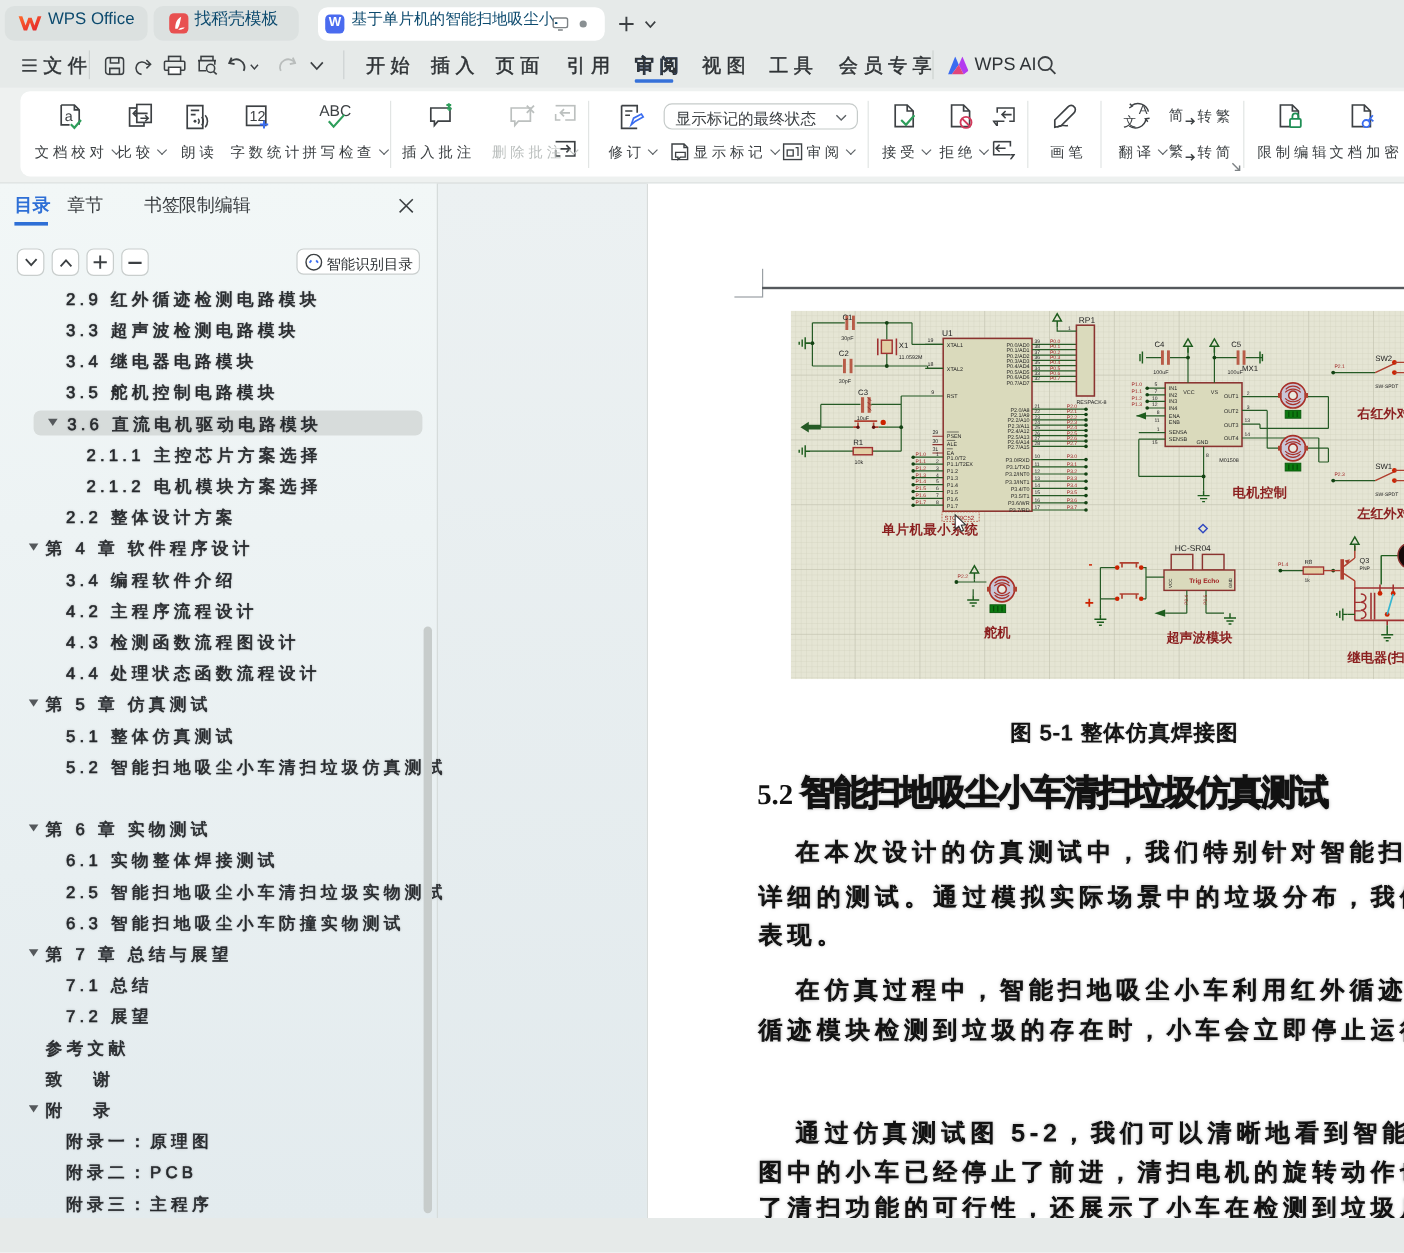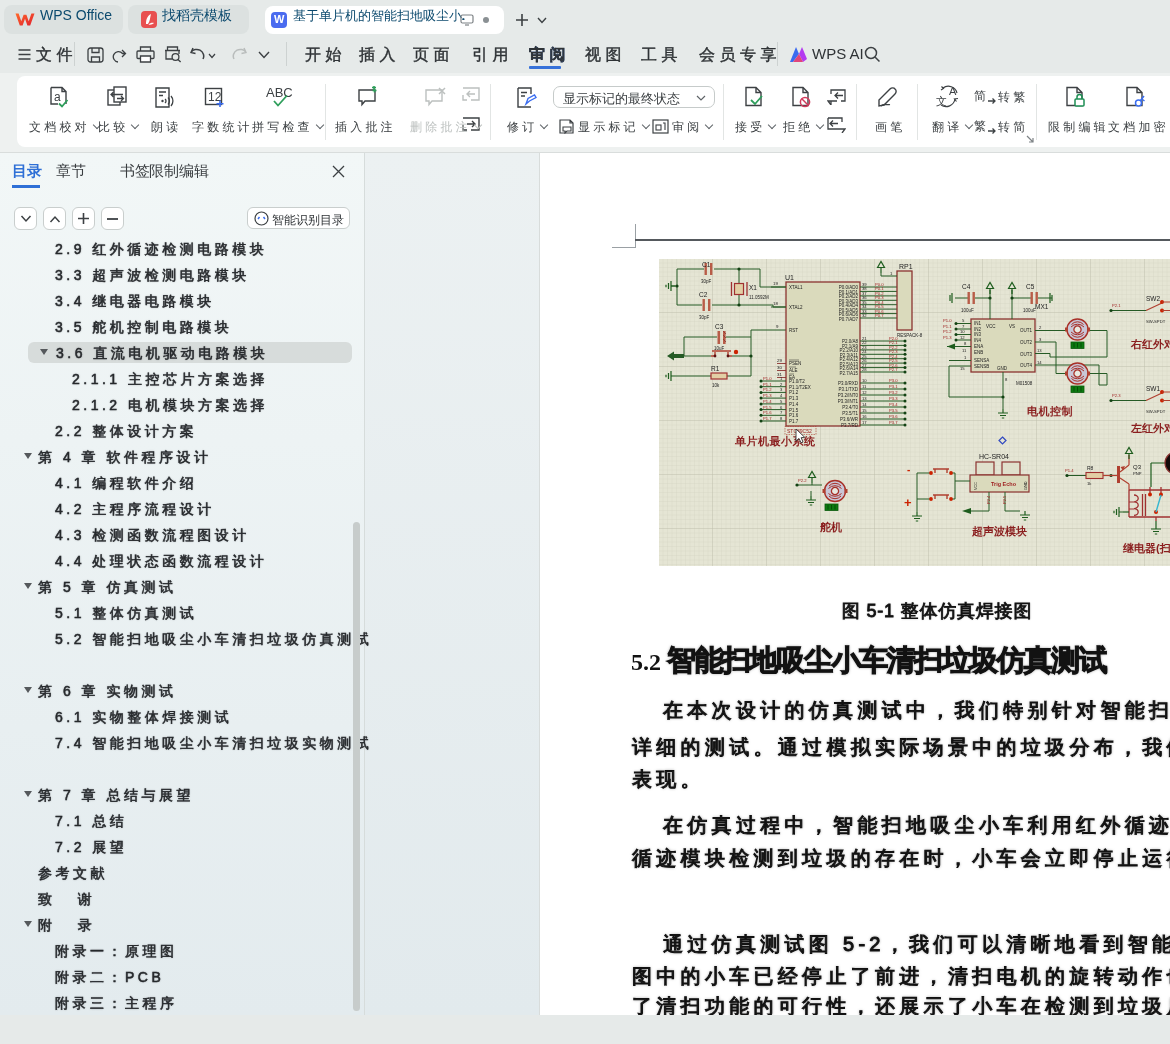--- a/index.html
+++ b/index.html
@@ -324,32 +324,33 @@
   <div class="tocrow" style="left:55px;top:114px">3.3 超声波检测电路模块</div>
   <div class="tocrow" style="left:55px;top:140px">3.4 继电器电路模块</div>
   <div class="tocrow" style="left:55px;top:166px">3.5 舵机控制电路模块</div>
   <div class="tria" style="left:40px;top:196px"></div>
   <div class="tocrow" style="left:56px;top:192px">3.6 直流电机驱动电路模块</div>
   <div class="tocrow" style="left:72px;top:218px">2.1.1 主控芯片方案选择</div>
   <div class="tocrow" style="left:72px;top:244px">2.1.2 电机模块方案选择</div>
   <div class="tocrow" style="left:55px;top:270px">2.2 整体设计方案</div>
   <div class="tria" style="left:24px;top:300px"></div>
   <div class="tocrow" style="left:38px;top:296px">第 4 章 软件程序设计</div>
-  <div class="tocrow" style="left:55px;top:322px">4.1 编程软件介绍</div>
+  <div class="tocrow" style="left:55px;top:322px">3.4 编程软件介绍</div>
   <div class="tocrow" style="left:55px;top:348px">4.2 主程序流程设计</div>
   <div class="tocrow" style="left:55px;top:374px">4.3 检测函数流程图设计</div>
   <div class="tocrow" style="left:55px;top:400px">4.4 处理状态函数流程设计</div>
   <div class="tria" style="left:24px;top:430px"></div>
   <div class="tocrow" style="left:38px;top:426px">第 5 章 仿真测试</div>
   <div class="tocrow" style="left:55px;top:452px">5.1 整体仿真测试</div>
   <div class="tocrow" style="left:55px;top:478px">5.2 智能扫地吸尘小车清扫垃圾仿真测试</div>
   <div class="tria" style="left:24px;top:534px"></div>
   <div class="tocrow" style="left:38px;top:530px">第 6 章 实物测试</div>
   <div class="tocrow" style="left:55px;top:556px">6.1 实物整体焊接测试</div>
-  <div class="tocrow" style="left:55px;top:582px">7.4 智能扫地吸尘小车清扫垃圾实物测试</div>
+  <div class="tocrow" style="left:55px;top:582px">2.5 智能扫地吸尘小车清扫垃圾实物测试</div>
+  <div class="tocrow" style="left:55px;top:608px">6.3 智能扫地吸尘小车防撞实物测试</div>
   <div class="tria" style="left:24px;top:638px"></div>
   <div class="tocrow" style="left:38px;top:634px">第 7 章 总结与展望</div>
   <div class="tocrow" style="left:55px;top:660px">7.1 总结</div>
   <div class="tocrow" style="left:55px;top:686px">7.2 展望</div>
   <div class="tocrow" style="left:38px;top:712px">参考文献</div>
   <div class="tocrow" style="left:38px;top:738px">致&nbsp;&nbsp;&nbsp;谢</div>
   <div class="tria" style="left:24px;top:768px"></div>
   <div class="tocrow" style="left:38px;top:764px">附&nbsp;&nbsp;&nbsp;录</div>
   <div class="tocrow" style="left:55px;top:790px">附录一：原理图</div>
   <div class="tocrow" style="left:55px;top:816px">附录二：PCB</div>

